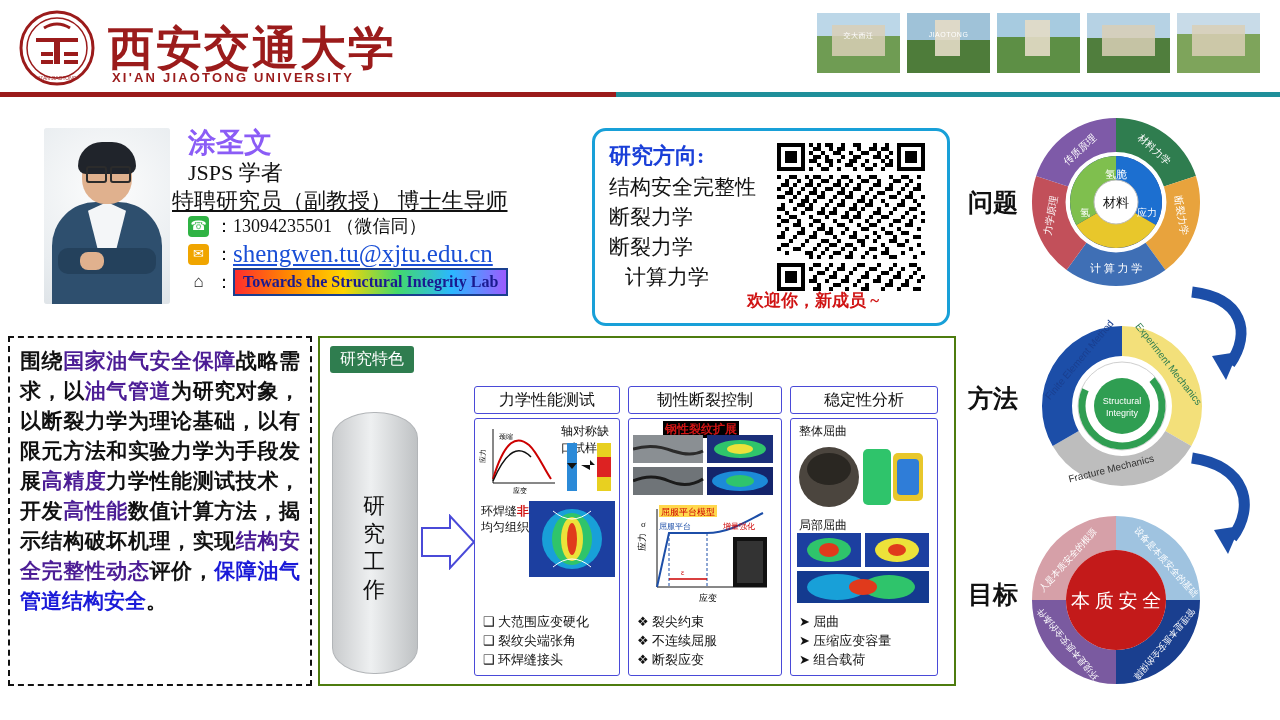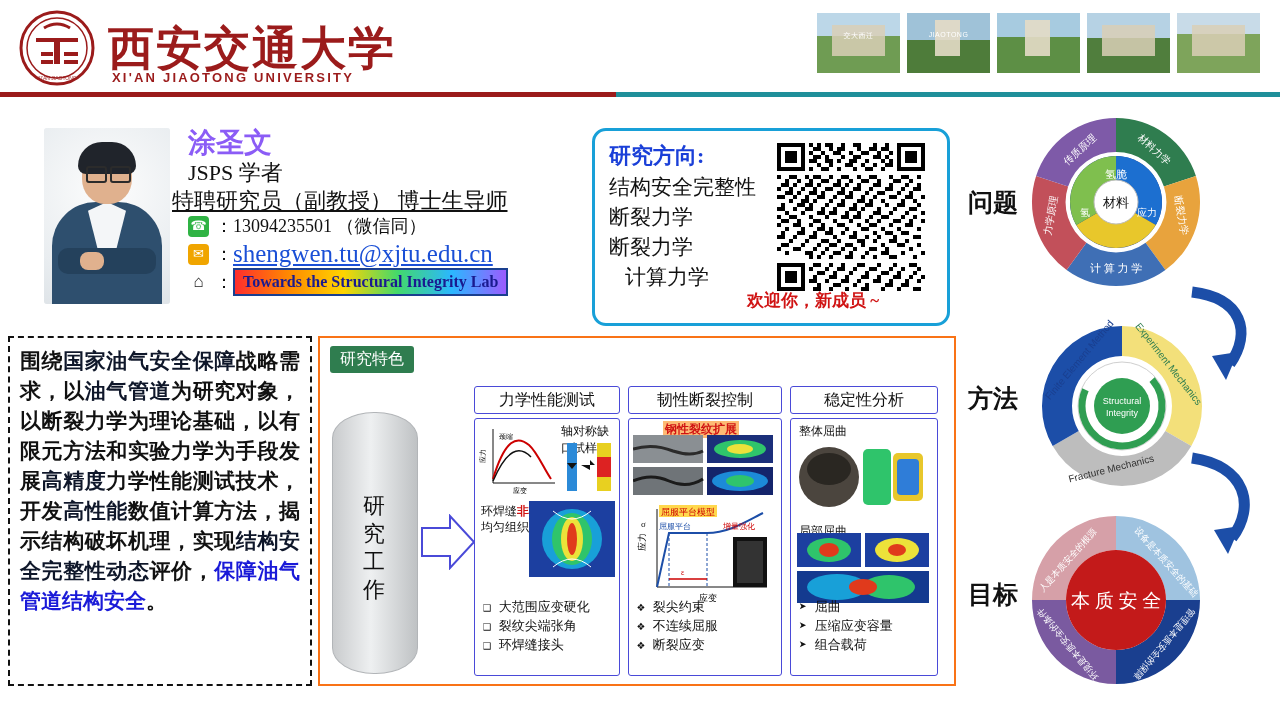--- a/index.html
+++ b/index.html
@@ -67,34 +67,34 @@
   .rlab3{left:968px;top:578px;}
   .donut{position:absolute;width:176px;height:176px;}
   .donut1{left:1028px;top:114px;}
   .donut2{left:1034px;top:318px;}
   .donut3{left:1028px;top:512px;}
   .arrow-blue{position:absolute;}
 
   
   .left-box{position:absolute;left:8px;top:336px;width:300px;height:346px;border:2px dashed #111;background:#fff;}
   .left-p{position:absolute;left:10px;top:8px;width:280px;font-family:"Liberation Serif",serif;font-size:21px;line-height:30px;color:#111;font-weight:bold;text-align:justify;}
-  .r{color:#0f172a;}
+  .r{color:#4c1d95;}
   .b{color:#1a1ad8;}
 
   
-  .feat{position:absolute;left:318px;top:336px;width:634px;height:346px;border:2px solid #f97316;background:#fff;}
+  .feat{position:absolute;left:318px;top:336px;width:634px;height:346px;border:2px solid #4d7c0f;background:#fff;}
   .feat-tag{position:absolute;left:10px;top:8px;background:#2f7d4f;color:#fff;font-family:"Liberation Serif",serif;font-size:16px;padding:3px 10px;border-radius:3px;}
   .feat-title{position:absolute;left:144px;top:6px;width:470px;height:36px;background:#1f5b3a;color:#fff;font-family:"Liberation Serif",serif;font-size:25px;display:flex;align-items:center;justify-content:center;border-radius:3px;}
   .hdr{position:absolute;top:48px;height:26px;border:1px solid #4a4ad8;background:#fff;display:flex;align-items:center;justify-content:center;font-family:"Liberation Serif",serif;font-size:16px;color:#111;border-radius:3px;}
   .h1{left:154px;width:144px;} .h2{left:308px;width:152px;} .h3{left:470px;width:146px;}
   .subpanel{position:absolute;top:80px;border:1px solid #4a4ad8;background:#fff;border-radius:3px;}
   .s1{left:154px;width:144px;height:256px;}
   .s2{left:308px;width:152px;height:256px;}
   .s3{left:470px;width:146px;height:256px;}
-  .bullets{position:absolute;left:8px;bottom:20px;font-family:Liberation Mono, monospace;font-size:13px;color:#111;line-height:19px;}
+  .bullets{position:absolute;left:8px;bottom:6px;font-family:Liberation Serif, serif;font-size:13px;color:#111;line-height:19px;}
   .cyl{position:absolute;left:12px;top:74px;width:84px;height:260px;background:linear-gradient(90deg,#c9cbcd,#eef0f1 45%,#bfc2c4);border-radius:42px/26px;border:1px solid #b2b5b8;}
   .cyl-txt{position:absolute;left:34px;top:154px;font-family:"Liberation Serif",serif;font-size:22px;color:#111;line-height:28px;text-align:center;width:40px;}
   .arrow-white{position:absolute;left:100px;top:176px;width:56px;height:56px;}
   .cap{position:absolute;font-family:"Liberation Serif",serif;font-size:12px;color:#111;}
   .capred{color:#d01414;font-weight:bold;}
 </style>
 </head>
 <body>
 
 <div class="page">
@@ -619,21 +619,21 @@
         <path d="M24 66 q19 -16 38 0" stroke="#fff" stroke-width="1" fill="none"></path>
       </svg>
       <div class="bullets">
         ❑ <span>大范围应变硬化</span><br>
         ❑ <span>裂纹尖端张角</span><br>
         ❑ <span>环焊缝接头</span>
       </div>
     </div>
 
     <div class="subpanel s2">
-      <div class="cap capred" style="left:34px;top:2px;background:#fdba74;padding:0 2px;">钢性裂纹扩展</div>
+      <div class="cap capred" style="left:34px;top:2px;background:#000000;padding:0 2px;">钢性裂纹扩展</div>
       <svg style="position:absolute;left:4px;top:16px;" width="142" height="62" viewBox="0 0 142 62">
         <rect x="0" y="0" width="70" height="28" fill="#8a8f93"></rect>
         <path d="M0 14 q20 -6 40 2 q18 6 30 0" stroke="#2b2b2b" stroke-width="3" fill="none"></path>
         <rect x="74" y="0" width="66" height="28" fill="#1b2f7a"></rect>
         <ellipse cx="107" cy="14" rx="26" ry="9" fill="#2fc46b"></ellipse>
         <ellipse cx="107" cy="14" rx="13" ry="5" fill="#ece23a"></ellipse>
         <rect x="0" y="32" width="70" height="28" fill="#6f7478"></rect>
         <path d="M0 46 q18 -8 36 0 q18 8 34 -2" stroke="#1b1b1b" stroke-width="3" fill="none"></path>
         <rect x="74" y="32" width="66" height="28" fill="#14246b"></rect>
         <ellipse cx="107" cy="46" rx="28" ry="10" fill="#1c8ad8"></ellipse>
@@ -666,21 +666,21 @@
 
     <div class="subpanel s3">
       <div class="cap" style="left:8px;top:4px;">整体屈曲</div>
       <svg style="position:absolute;left:6px;top:20px;" width="132" height="74" viewBox="0 0 132 74">
         <ellipse cx="32" cy="38" rx="30" ry="30" fill="#4b453e"></ellipse>
         <ellipse cx="32" cy="30" rx="22" ry="16" fill="#2a2722"></ellipse>
         <rect x="66" y="10" width="28" height="56" rx="5" fill="#2fc46b"></rect>
         <rect x="96" y="14" width="30" height="48" rx="5" fill="#e8c72b"></rect>
         <rect x="100" y="20" width="22" height="36" rx="4" fill="#2f7dd8"></rect>
       </svg>
-      <div class="cap" style="left:8px;top:104px;">局部屈曲</div>
+      <div class="cap" style="left:8px;top:98px;">局部屈曲</div>
       <svg style="position:absolute;left:6px;top:114px;" width="132" height="72" viewBox="0 0 132 72">
         <rect x="0" y="0" width="64" height="34" fill="#1c3fa0"></rect>
         <ellipse cx="32" cy="17" rx="22" ry="12" fill="#2fc46b"></ellipse>
         <ellipse cx="32" cy="17" rx="10" ry="7" fill="#e03a1c"></ellipse>
         <rect x="68" y="0" width="64" height="34" fill="#1c3fa0"></rect>
         <ellipse cx="100" cy="17" rx="22" ry="12" fill="#ece23a"></ellipse>
         <ellipse cx="100" cy="17" rx="9" ry="6" fill="#e03a1c"></ellipse>
         <rect x="0" y="38" width="132" height="32" fill="#143a8f"></rect>
         <ellipse cx="40" cy="54" rx="30" ry="13" fill="#18a0d8"></ellipse>
         <ellipse cx="92" cy="54" rx="26" ry="12" fill="#2fc46b"></ellipse>

